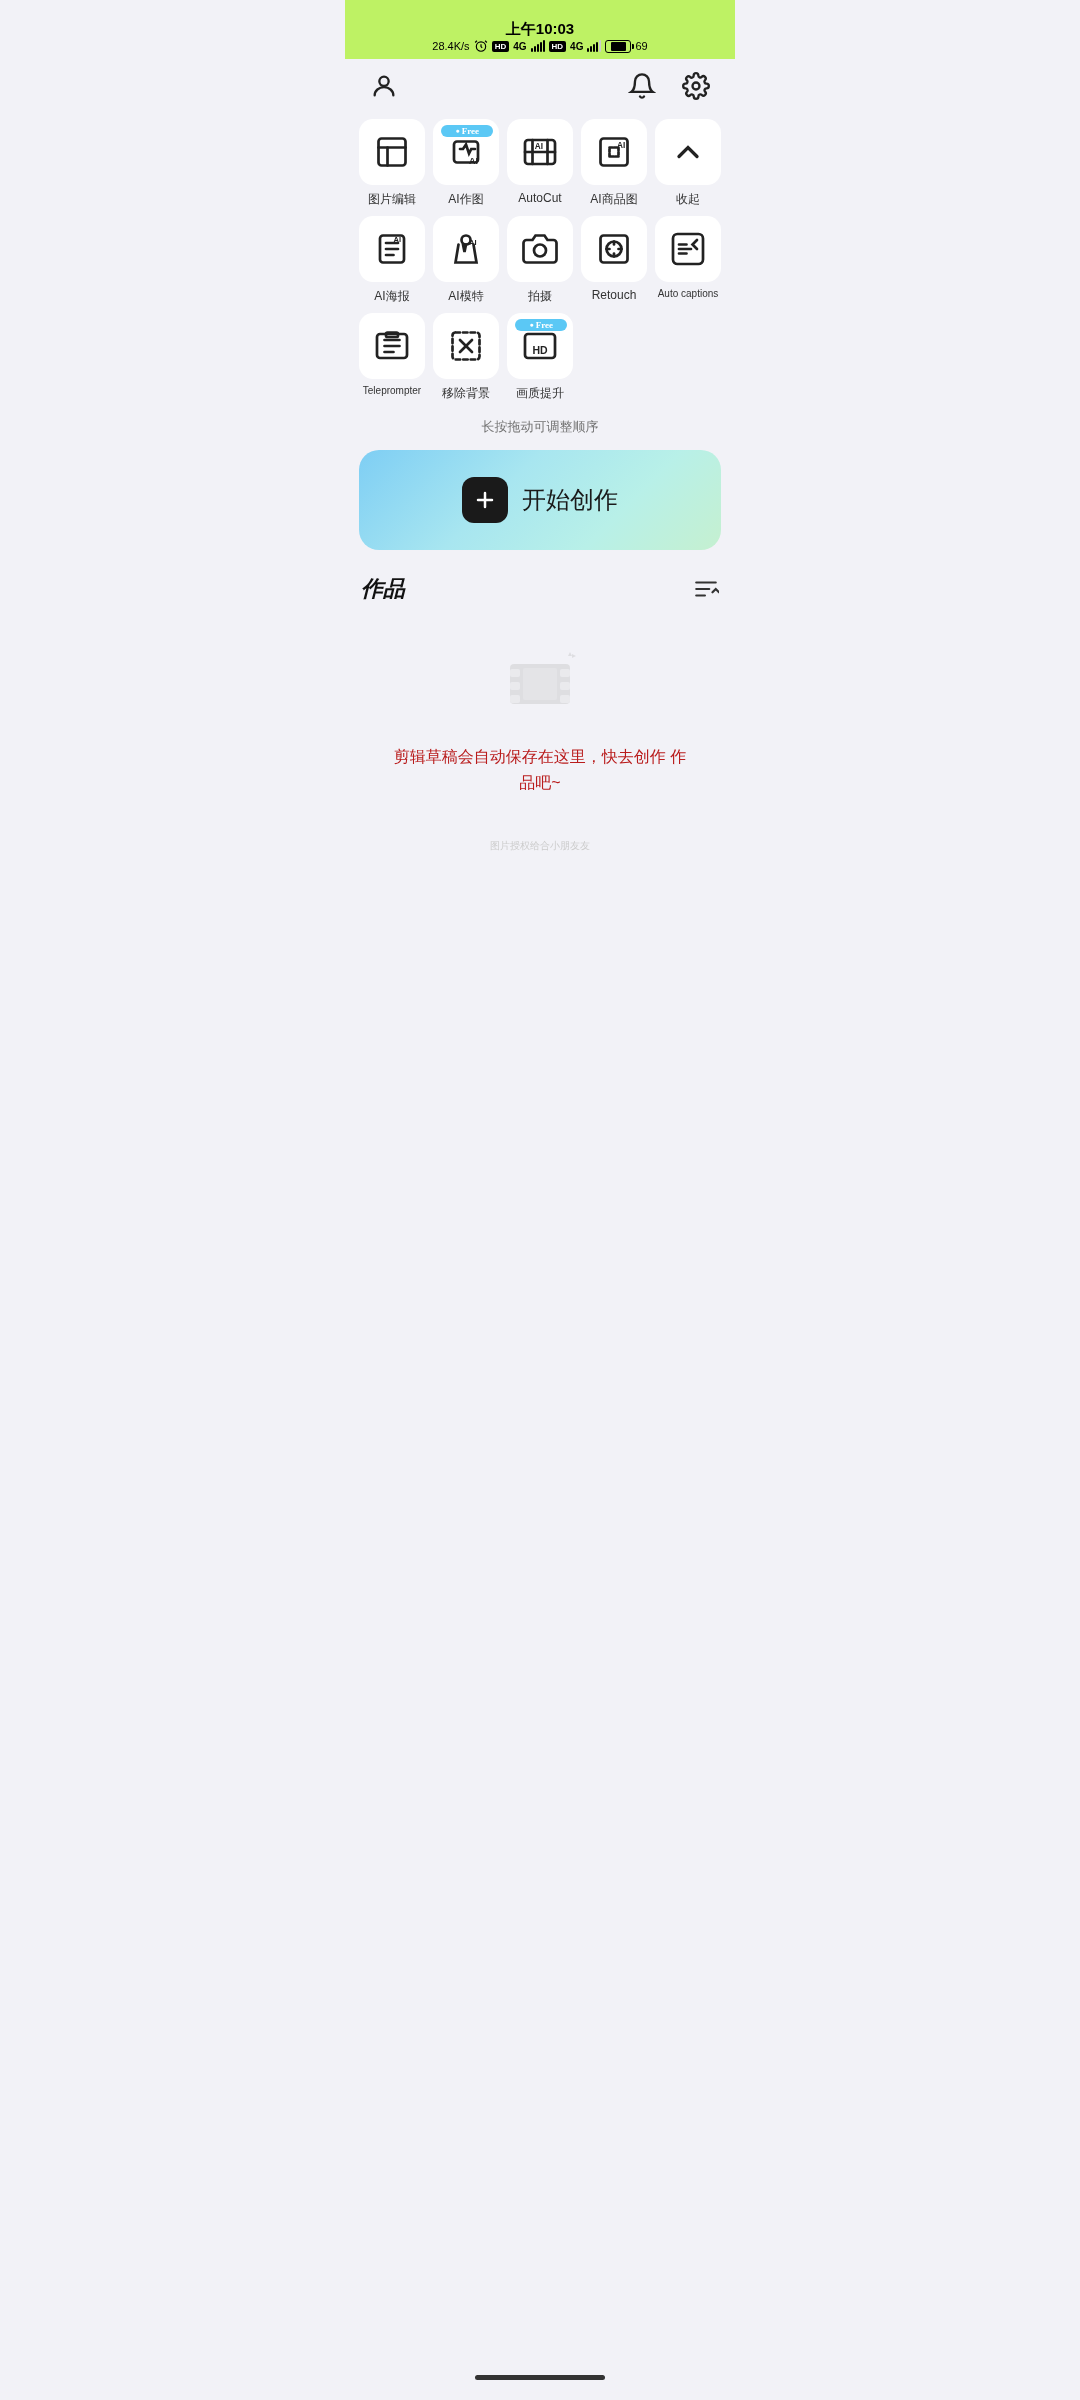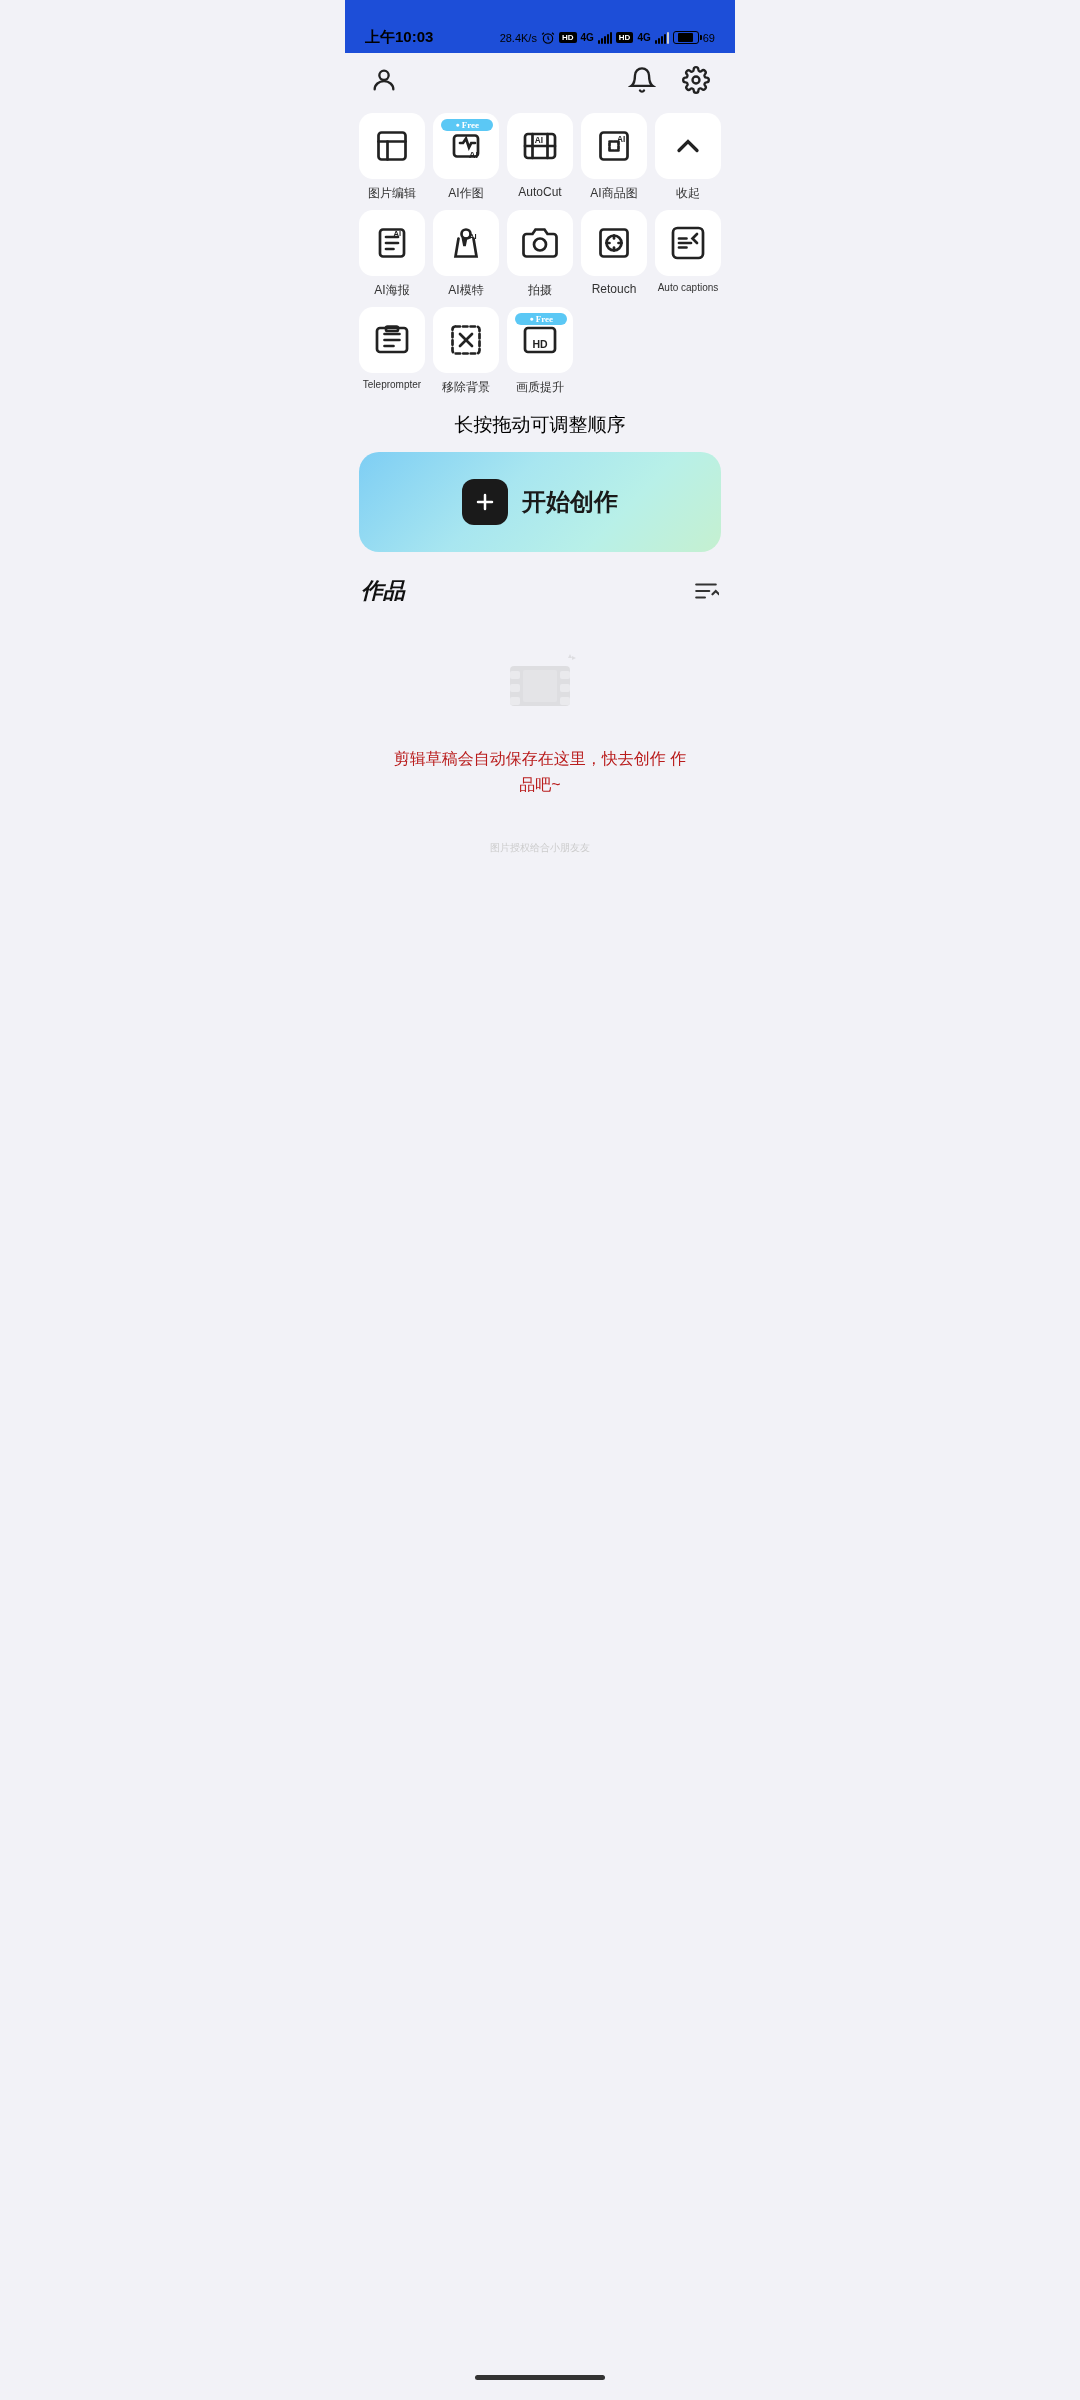--- a/index.html
+++ b/index.html
@@ -9,27 +9,28 @@
       background: #f2f2f7;
       width: 390px;
       min-height: 860px;
       margin: 0 auto;
       position: relative;
       overflow-x: hidden;
     }
 
     
     .status-bar {
-      background: #1d4ed8;
+      background: #bef264;
       display: flex;
       justify-content: space-between;
       align-items: center;
-      padding: 28px 20px 6px;
+      padding: 20px 20px 6px;
       font-size: 13px;
       font-weight: 600;
+      flex-direction: column;
     }
     .status-time { font-size: 15px; font-weight: 700; color: #000; }
     .status-right {
       display: flex;
       align-items: center;
       gap: 4px;
       font-size: 11px;
       color: #000;
       font-weight: 500;
     }
@@ -163,22 +164,22 @@
       font-family: Liberation Serif, serif;
     }
     .free-badge::before {
       content: '●';
       font-size: 7px;
     }
 
     
     .hint-text {
       text-align: center;
-      color: #000000;
-      font-size: 19px;
+      color: #737373;
+      font-size: 13px;
       padding: 8px 0 14px;
     }
 
     
     .create-btn-wrapper {
       padding: 0 14px 16px;
     }
     .create-btn {
       width: 100%;
       height: 100px;
@@ -200,21 +201,21 @@
       display: flex;
       align-items: center;
       justify-content: center;
     }
     .plus-icon svg {
       width: 24px;
       height: 24px;
     }
     .create-text {
       font-size: 24px;
-      font-weight: 700;
+      font-weight: 400;
       color: #1a1a1a;
     }
 
     
     .works-section {
       padding: 8px 16px 0;
     }
     .works-header {
       display: flex;
       justify-content: space-between;

